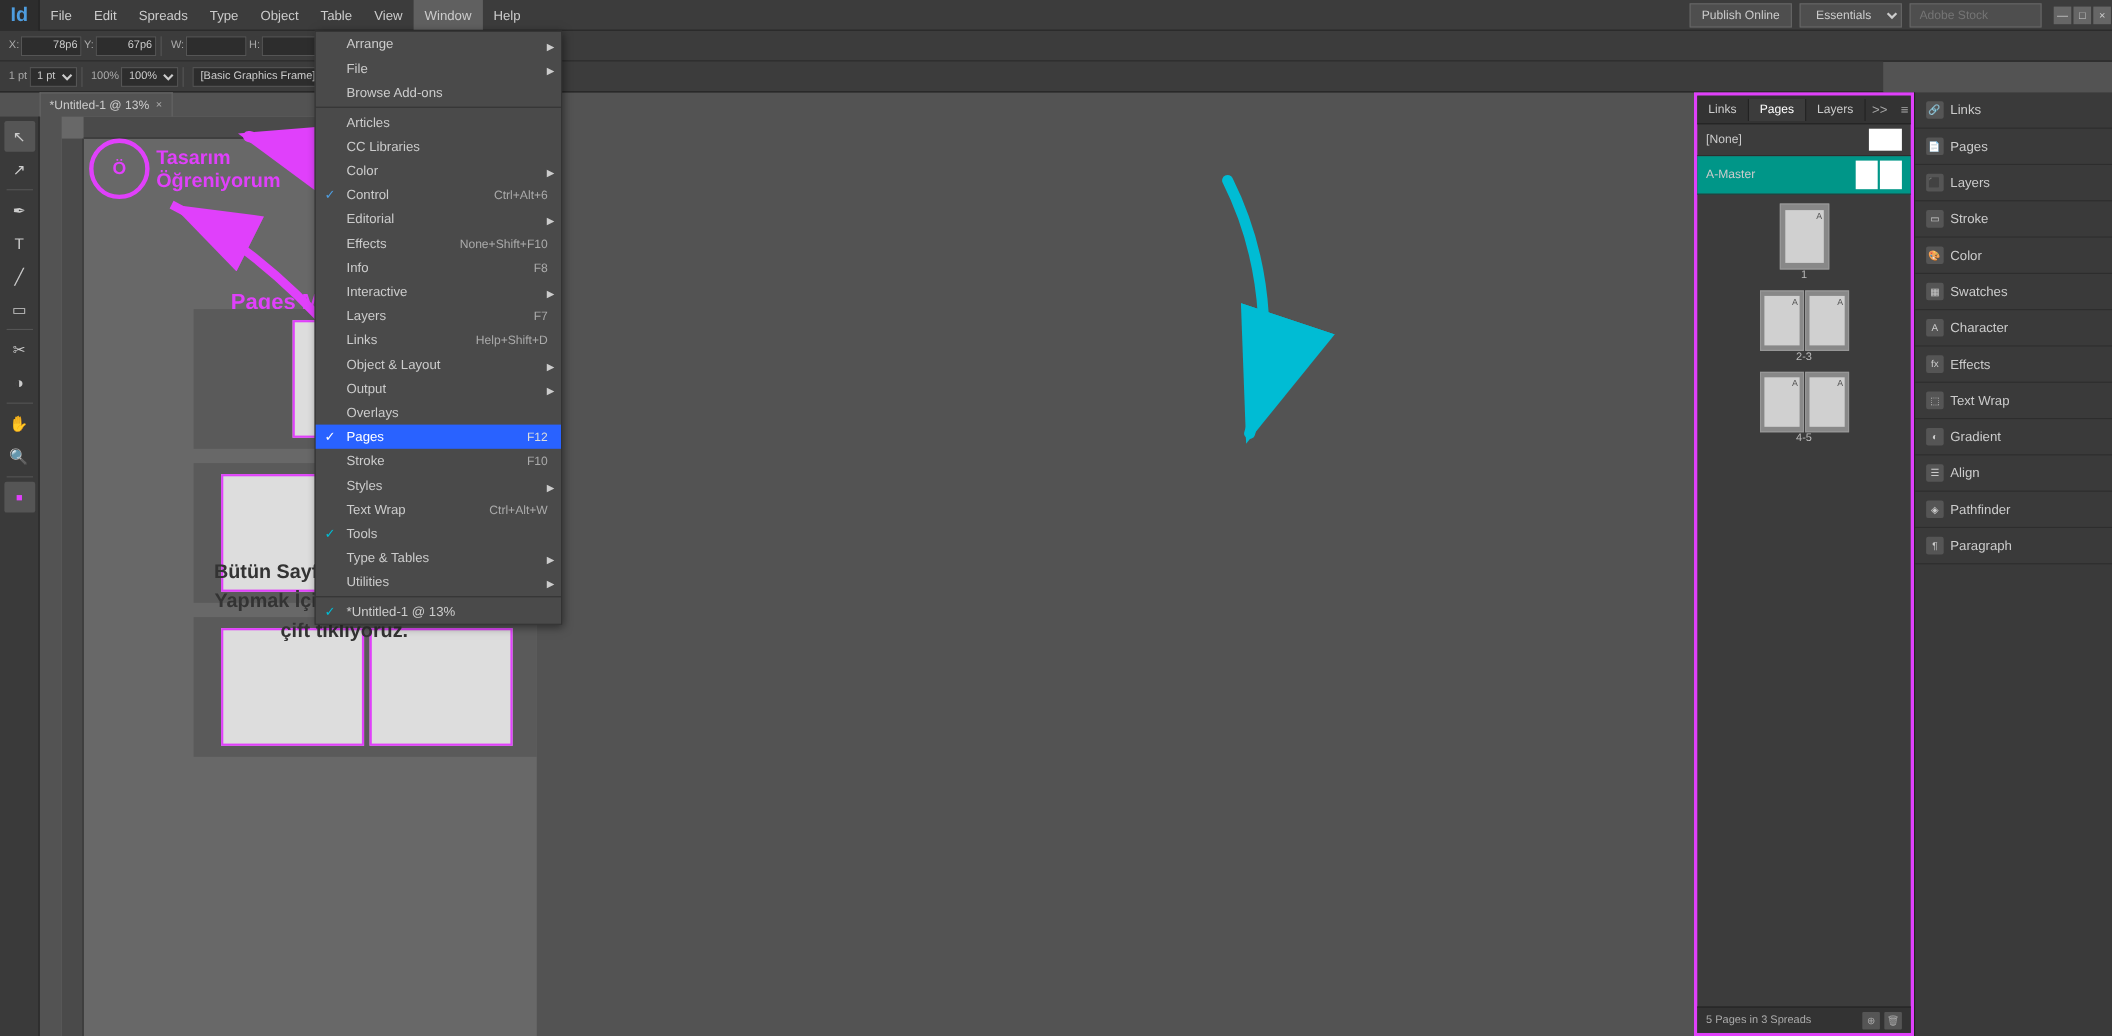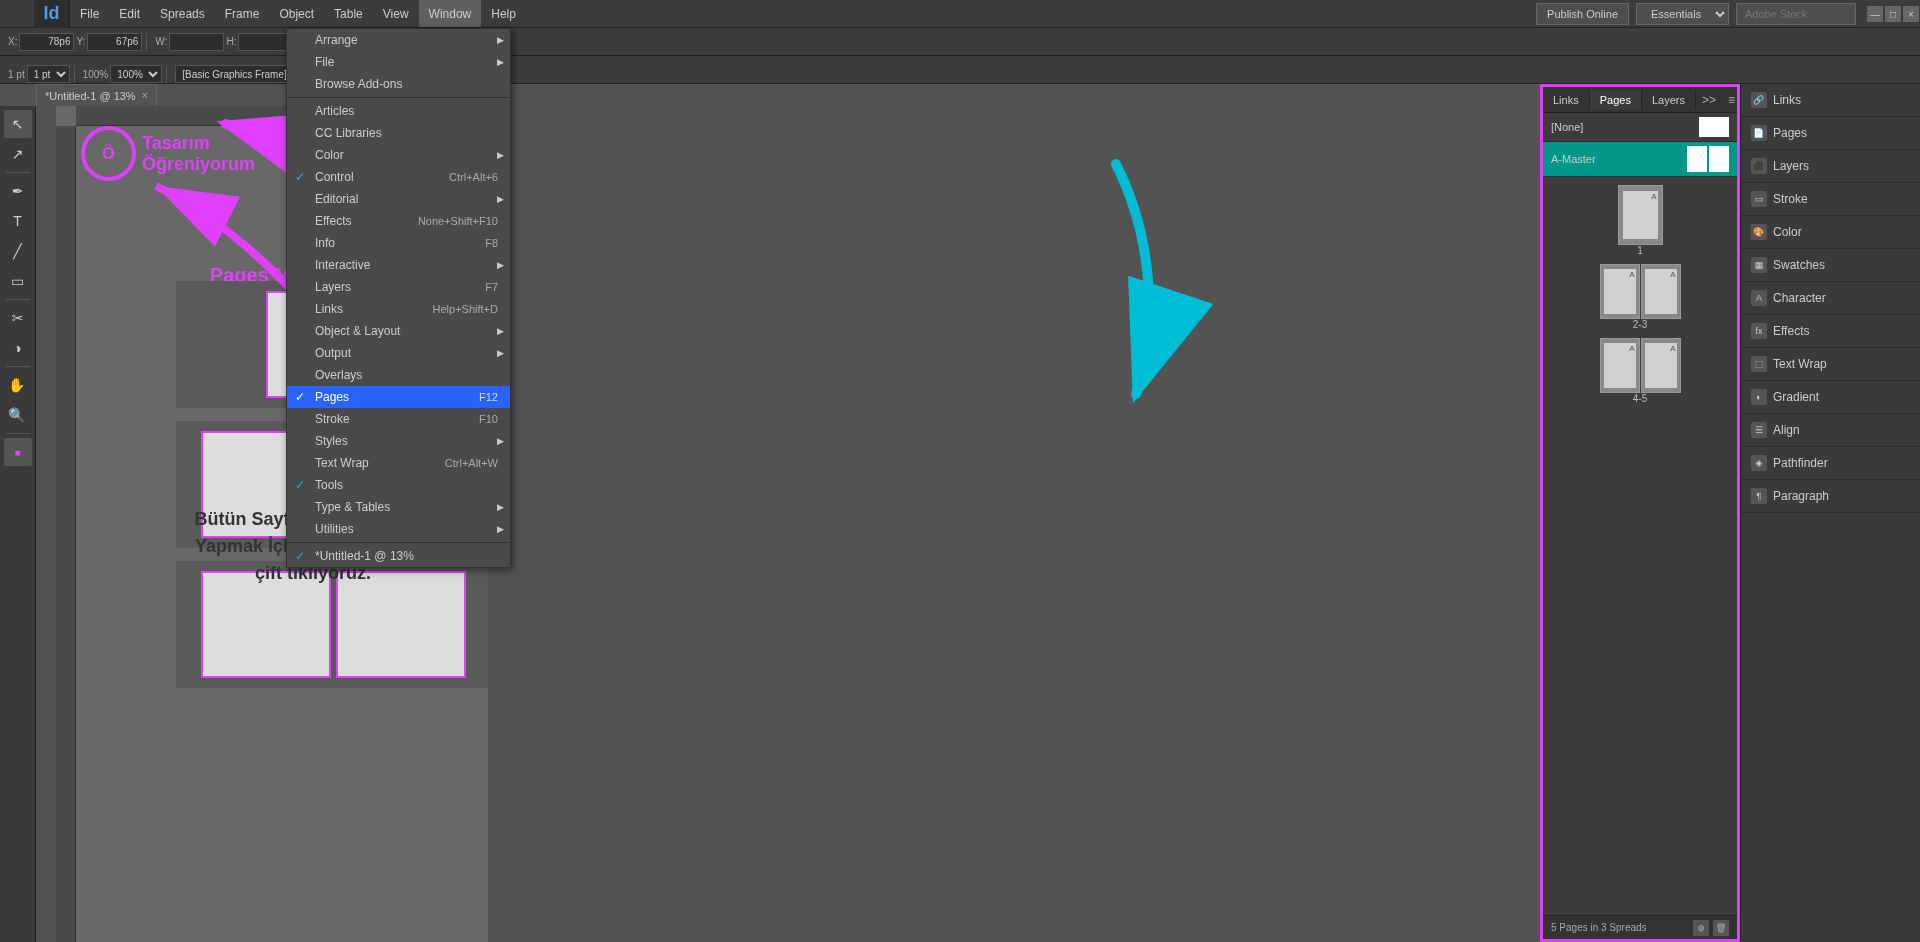--- a/index.html
+++ b/index.html
@@ -1,21 +1,21 @@
 <!DOCTYPE html>
 <html><head>
   <meta charset="utf-8">
   <style>
     * { margin: 0; padding: 0; box-sizing: border-box; }
     body { width: 1920px; height: 942px; background: #535353; font-family: 'Segoe UI', Arial, sans-serif; font-size: 12px; color: #ccc; overflow: hidden; position: relative; }
 
     
     #top-menu-bar {
       position: absolute; top: 0; left: 0; width: 1920px; height: 28px;
-      background: #3c3c3c; display: flex; align-items: center; border-bottom: 1px solid #222; padding-left: 34px;
+      background: #3c3c3c; display: flex; align-items: center; border-bottom: 1px solid #222;
     }
     .app-logo {
       width: 36px; height: 28px; background: #2d2d2d;
       display: flex; align-items: center; justify-content: center;
       font-size: 18px; font-weight: bold; color: #4e9ddf; border-right: 1px solid #222;
     }
     .menu-items { display: flex; align-items: center; height: 100%; }
     .menu-item {
       padding: 0 10px; height: 100%; display: flex; align-items: center;
       font-size: 12px; color: #ccc; cursor: pointer; white-space: nowrap;
@@ -54,22 +54,22 @@
       background: #2d2d2d; color: #ccc; border: 1px solid #555; width: 55px; height: 18px;
       font-size: 10px; padding: 0 3px; text-align: right;
     }
     .toolbar-select {
       background: #2d2d2d; color: #ccc; border: 1px solid #555; height: 18px;
       font-size: 10px; padding: 0 2px;
     }
 
     
     #toolbar-row2 {
-      position: absolute; top: 56px; left: 0; width: 1920px; height: 28px;
-      background: #3c3c3c; display: flex; align-items: flex-end; border-bottom: 1px solid #222;
+      position: absolute; top: 56px; left: 0; width: 1712px; height: 28px;
+      background: #3c3c3c; display: flex; align-items: center; border-bottom: 1px solid #222;
       padding: 0 4px; gap: 4px;
     }
 
     
     #doc-tab {
       position: absolute; top: 84px; left: 36px; height: 22px;
       background: #535353; display: flex; align-items: center;
       border-top: 1px solid #666; border-left: 1px solid #666; border-right: 1px solid #666;
       padding: 0 8px; font-size: 11px; color: #ccc;
     }
@@ -117,21 +117,21 @@
       justify-content: center; font-weight: bold; color: #e040fb; font-size: 20px;
     }
 
     
     #window-dropdown {
       position: absolute; top: 28px; left: 286px; width: 225px;
       background: #4a4a4a; border: 1px solid #333; z-index: 100;
       box-shadow: 2px 2px 8px rgba(0,0,0,0.5);
     }
     .dropdown-item {
-      display: flex; align-items: center; justify-content: space-between;
+      display: flex; align-items: flex-end; justify-content: space-between;
       padding: 4px 12px 4px 28px; font-size: 12px; color: #ccc; cursor: pointer;
       white-space: nowrap; position: relative;
     }
     .dropdown-item.highlighted { background: #2962ff; color: #fff; }
     .dropdown-item .shortcut { color: #aaa; font-size: 11px; }
     .dropdown-item.highlighted .shortcut { color: #ddd; }
     .dropdown-separator { height: 1px; background: #333; margin: 2px 0; }
     .dropdown-item.has-submenu::after { content: '▶'; position: absolute; right: 6px; font-size: 9px; }
     .check-mark {
       position: absolute; left: 8px; color: #4e9ddf; font-size: 12px;
@@ -196,21 +196,21 @@
   </style>
 </head>
 <body>
 
 <div id="top-menu-bar">
   <div class="app-logo">Id</div>
   <div class="menu-items">
     <div class="menu-item">File</div>
     <div class="menu-item">Edit</div>
     <div class="menu-item">Spreads</div>
-    <div class="menu-item">Frame</div>
+    <div class="menu-item">Type</div>
     <div class="menu-item">Object</div>
     <div class="menu-item">Table</div>
     <div class="menu-item">View</div>
     <div class="menu-item highlighted">Window</div>
     <div class="menu-item">Help</div>
   </div>
   <div class="top-right-controls">
     <button class="publish-online-btn">Publish Online</button>
     <select class="workspace-dropdown">
       <option>Essentials</option>

